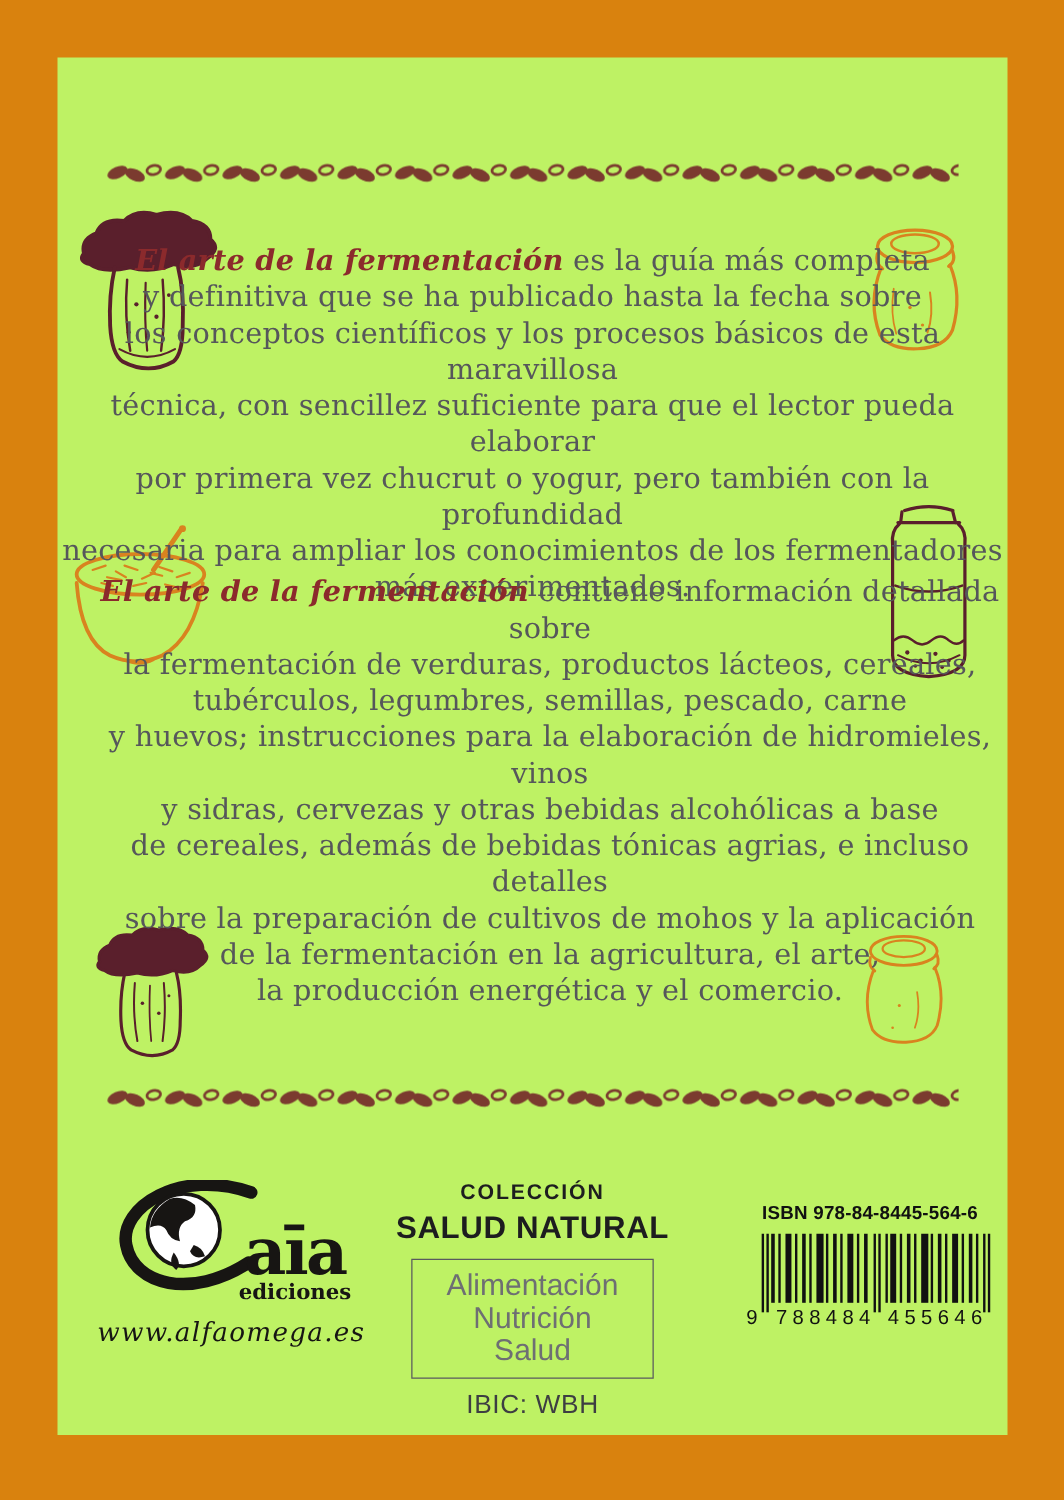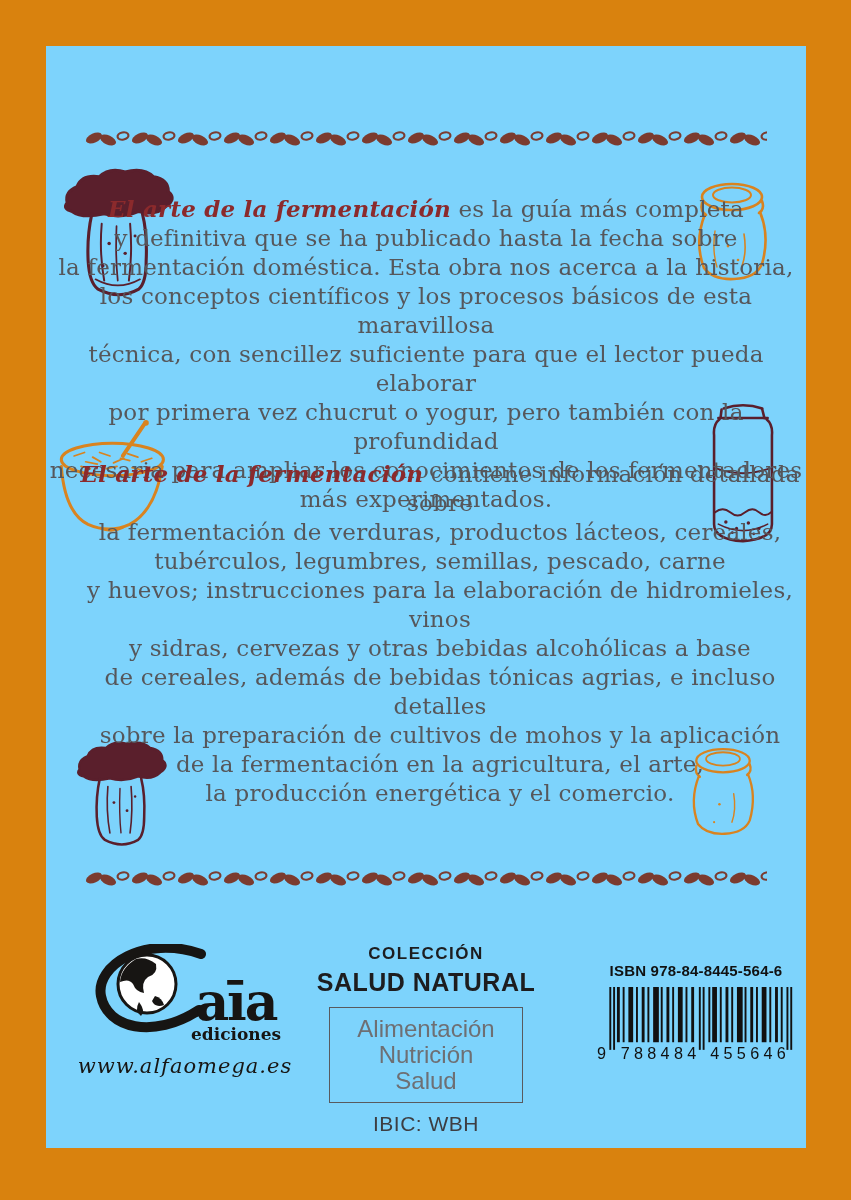--- a/index.html
+++ b/index.html
@@ -4,21 +4,21 @@
 <style>
   html,body{margin:0;padding:0;}
   body{
     width:851px;height:1200px;position:relative;
     background:#d9820e;
     font-family:"DejaVu Serif", serif;
     overflow:hidden;
   }
   .paper{
     position:absolute;left:46px;top:46px;right:45px;bottom:52px;
-    background:#7dd3fc;
+    background:#bef264;
   }
   
   .deco-band{position:absolute;left:39px;width:682px;height:24px;}
   .deco-band.top{top:80px;}
   .deco-band.bottom{top:820px;}
 
   
   .sketch{position:absolute;}
   .sk-jar-tl{left:8px;top:116px;width:130px;height:142px;}
   .sk-jar-tr{left:636px;top:114px;width:100px;height:142px;}
@@ -184,21 +184,20 @@
     </g>
     <g fill="#d9831f">
       <circle cx="46" cy="70" r="1.4"></circle>
         <circle cx="40" cy="90" r="1.2"></circle>
     </g>
   </svg>
 
   <div class="para para-1">
     <span class="line"><em class="lead-italic">El arte de la fermentación</em><span> es la guía más completa</span></span>
     <span class="line">y definitiva que se ha publicado hasta la fecha sobre</span>
-    <span class="line">la fermentación doméstica. Esta obra nos acerca a la historia,</span>
     <span class="line">los conceptos científicos y los procesos básicos de esta maravillosa</span>
     <span class="line">técnica, con sencillez suficiente para que el lector pueda elaborar</span>
     <span class="line">por primera vez chucrut o yogur, pero también con la profundidad</span>
     <span class="line">necesaria para ampliar los conocimientos de los fermentadores</span>
     <span class="line">más experimentados.</span>
   </div>
 
   <div class="para para-2">
     <span class="line"><em class="lead-italic">El arte de la fermentación</em><span> contiene información detallada sobre</span></span>
     <span class="line">la fermentación de verduras, productos lácteos, cereales,</span>

